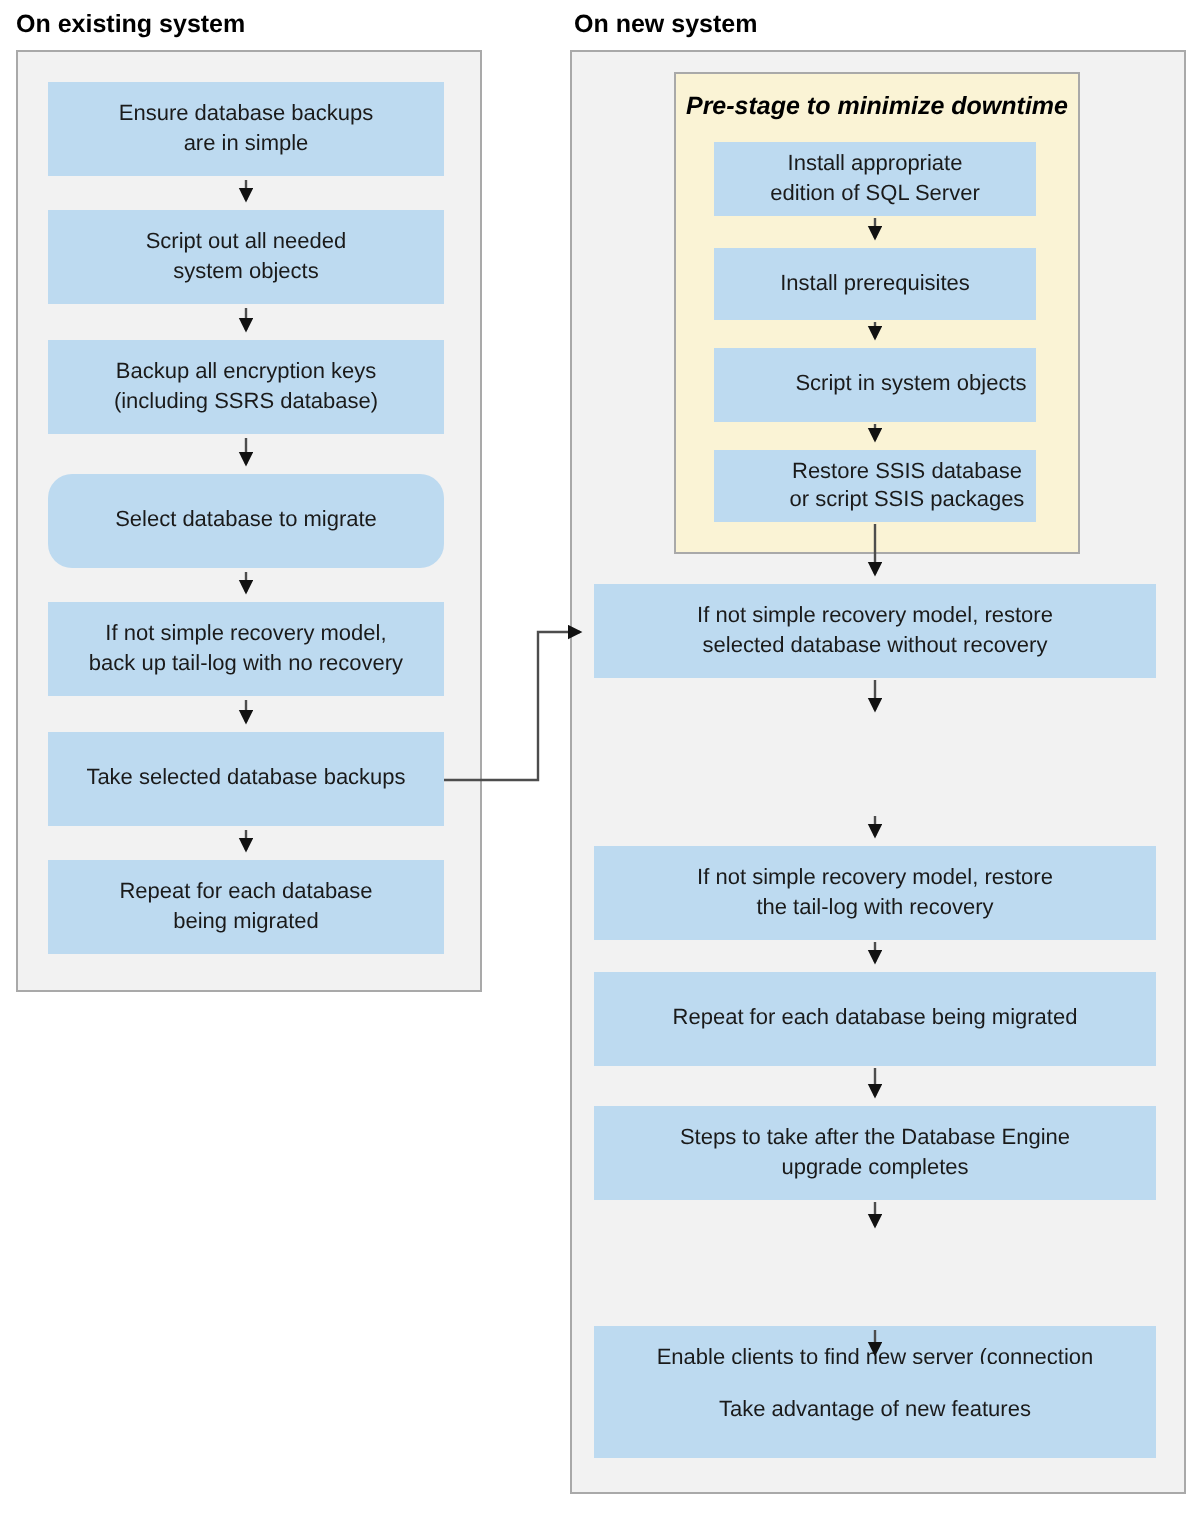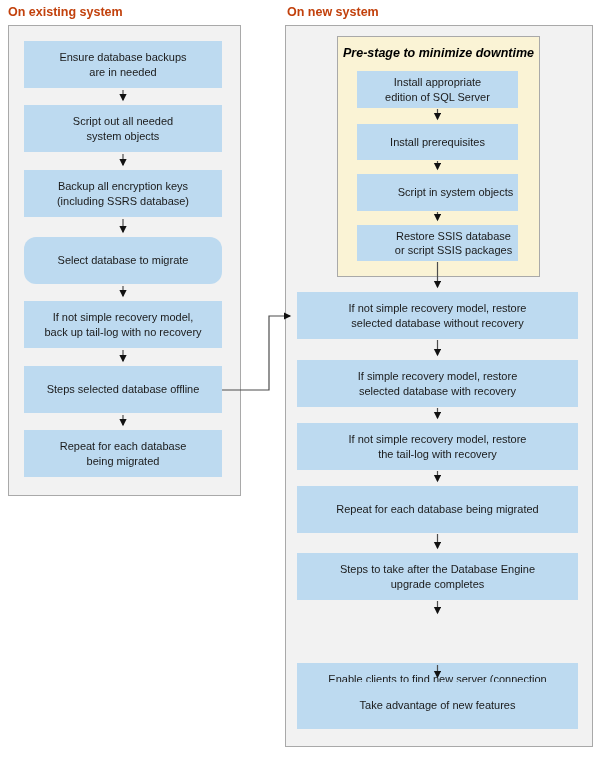--- a/index.html
+++ b/index.html
@@ -5,21 +5,21 @@
   :root{
     --blue:#BDDAF0;
     --yellow:#FAF3D5;
     --panel:#F2F2F2;
     --border:#A9A9A9;
     --text:#1A1A1A;
   }
   html,body{margin:0;padding:0;background:#FFFFFF;}
   body{font-family:"Liberation Sans", sans-serif;color:var(--text);}
   .canvas{position:relative;width:600px;height:759px;background:#FFFFFF;overflow:hidden;}
-  .col-header{position:absolute;font-size:12.5px;font-weight:bold;color:#c2410c;white-space:nowrap;}
+  .col-header{position:absolute;font-size:12.5px;font-weight:bold;color:#000000;white-space:nowrap;}
   .panel{position:absolute;background:var(--panel);border:1px solid var(--border);box-sizing:border-box;}
   .step{position:absolute;background:var(--blue);box-sizing:border-box;
         display:flex;align-items:center;justify-content:center;text-align:center;
         font-size:11px;line-height:14.5px;white-space:pre-line;color:var(--text);}
   .prestage{position:absolute;background:var(--yellow);border:1px solid var(--border);box-sizing:border-box;}
   .prestage-title{position:absolute;left:0;right:0;top:9px;text-align:center;
         font-size:12.5px;font-weight:bold;font-style:italic;color:#000;}
   svg.overlay{position:absolute;left:0;top:0;pointer-events:none;}
 </style>
 </head>
@@ -31,43 +31,41 @@
   <div class="col-header" style="left:287px;top:5px;">On new system</div>
 
   <div class="panel" style="left:8px;top:25px;width:233px;height:471px;"></div>
   <div class="panel" style="left:285px;top:25px;width:308px;height:722px;"></div>
 
   <div class="prestage" style="left:337px;top:36px;width:203px;height:241px;">
     <div class="prestage-title">Pre-stage to minimize downtime</div>
   </div>
 
   <div class="step" style="left:24px;top:41px;width:198px;height:47px;">Ensure database backups
-are in needed</div>
+are in simple</div>
   <div class="step" style="left:24px;top:105px;width:198px;height:47px;">Script out all needed
 system objects</div>
   <div class="step" style="left:24px;top:170px;width:198px;height:47px;">Backup all encryption keys
 (including SSRS database)</div>
   <div class="step" style="left:24px;top:237px;width:198px;height:47px;border-radius:12px;">Select database to migrate</div>
   <div class="step" style="left:24px;top:301px;width:198px;height:47px;">If not simple recovery model,
 back up tail-log with no recovery</div>
-  <div class="step" style="left:24px;top:366px;width:198px;height:47px;">Steps selected database offline</div>
+  <div class="step" style="left:24px;top:366px;width:198px;height:47px;">Take selected database backups</div>
   <div class="step" style="left:24px;top:430px;width:198px;height:47px;">Repeat for each database
 being migrated</div>
 
   <div class="step" style="left:357px;top:71px;width:161px;height:37px;">Install appropriate
 edition of SQL Server</div>
   <div class="step" style="left:357px;top:124px;width:161px;height:36px;">Install prerequisites</div>
   <div class="step" style="left:357px;top:174px;width:161px;height:37px;padding-left:36px;">Script in system objects</div>
   <div class="step" style="left:357px;top:225px;width:161px;height:36px;padding-left:32px;">Restore SSIS database
 or script SSIS packages</div>
 
   <div class="step" style="left:297px;top:292px;width:281px;height:47px;">If not simple recovery model, restore
 selected database without recovery</div>
-  <div class="step" style="left:297px;top:360px;width:281px;height:47px;">If simple recovery model, restore
-selected database with recovery</div>
   <div class="step" style="left:297px;top:423px;width:281px;height:47px;">If not simple recovery model, restore
 the tail-log with recovery</div>
   <div class="step" style="left:297px;top:486px;width:281px;height:47px;">Repeat for each database being migrated</div>
   <div class="step" style="left:297px;top:553px;width:281px;height:47px;">Steps to take after the Database Engine
 upgrade completes</div>
   <div class="step" style="left:297px;top:618px;width:281px;height:47px;margin-top:45px;">Enable clients to find new server (connection
 strings, rename server, change DNS, and so on...)</div>
   <div class="step" style="left:297px;top:682px;width:281px;height:47px;">Take advantage of new features</div>
 
   <svg class="overlay" width="600" height="759" viewBox="0 0 600 759">

